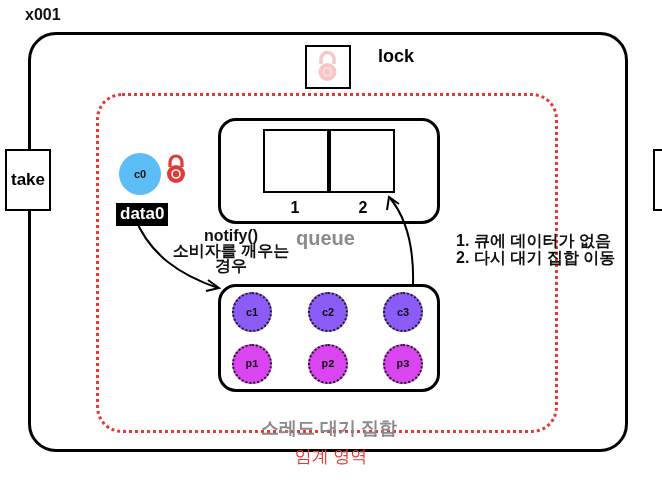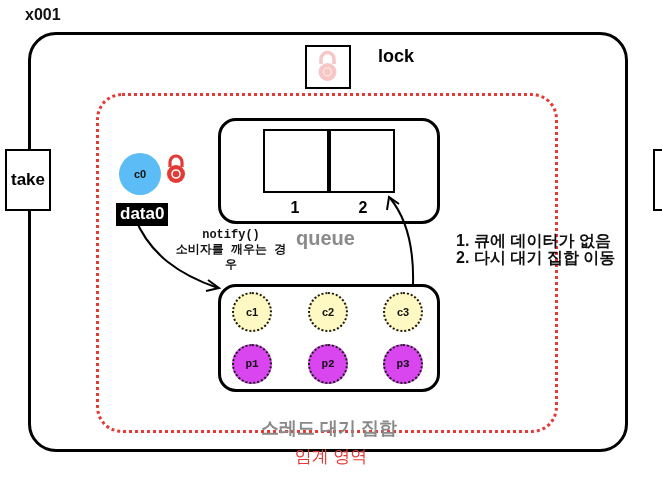--- a/index.html
+++ b/index.html
@@ -31,27 +31,27 @@
     .q-idx-1 { left: 285px; }
     .q-idx-2 { left: 353px; }
     .queue-label { left: 296px; top: 227px; font-size: 20px; font-weight: bold; color: #8a8a8a; }
     .wait-box { left: 218px; top: 284px; width: 222px; height: 108px;
                 border: 3px solid #000; border-radius: 18px; box-sizing: border-box; }
     .wait-label { left: 218px; width: 222px; top: 394px; text-align: center;
                   font-size: 18px; font-weight: bold; color: #8a8a8a; margin-top: 22px; }
     .thread { width: 40px; height: 40px; border-radius: 50%; box-sizing: border-box;
               border: 2.5px dotted #1a1a1a; display: flex; align-items: center; justify-content: center;
               font-size: 11px; font-weight: bold; color: #111; }
-    .consumer { background: #fef9c3; }
+    .consumer { background: #8b5cf6; }
     .producer { background: #d946ef; font-family: Liberation Mono, monospace; }
     .c0 { left: 119px; top: 153px; width: 42px; height: 42px; border: none; background: #5cbcf5; }
     .data0 { left: 116px; top: 203px; background: #000; color: #fff; font-size: 17px;
              font-weight: bold; padding: 1px 4px 2px 4px; line-height: 20px; }
     .notify-label { left: 172px; top: 228px; width: 118px; text-align: center;
-                    font-size: 12px; font-weight: bold; color: #111; line-height: 15px; font-family: Liberation Mono, monospace; }
+                    font-size: 16px; font-weight: bold; color: #111; line-height: 15px; }
     .steps { left: 420px; top: 232px; font-size: 16px; font-weight: bold; color: #111; line-height: 17px; margin-left: 36px; }
     .steps div span.num { display: inline-block; width: 18px; }
     svg.overlay { position: absolute; left: 0; top: 0; }
   </style>
 </head>
 <body>
 
 <div class="abs obj-label">x001</div>
 
 <div class="abs outer-box"></div>

